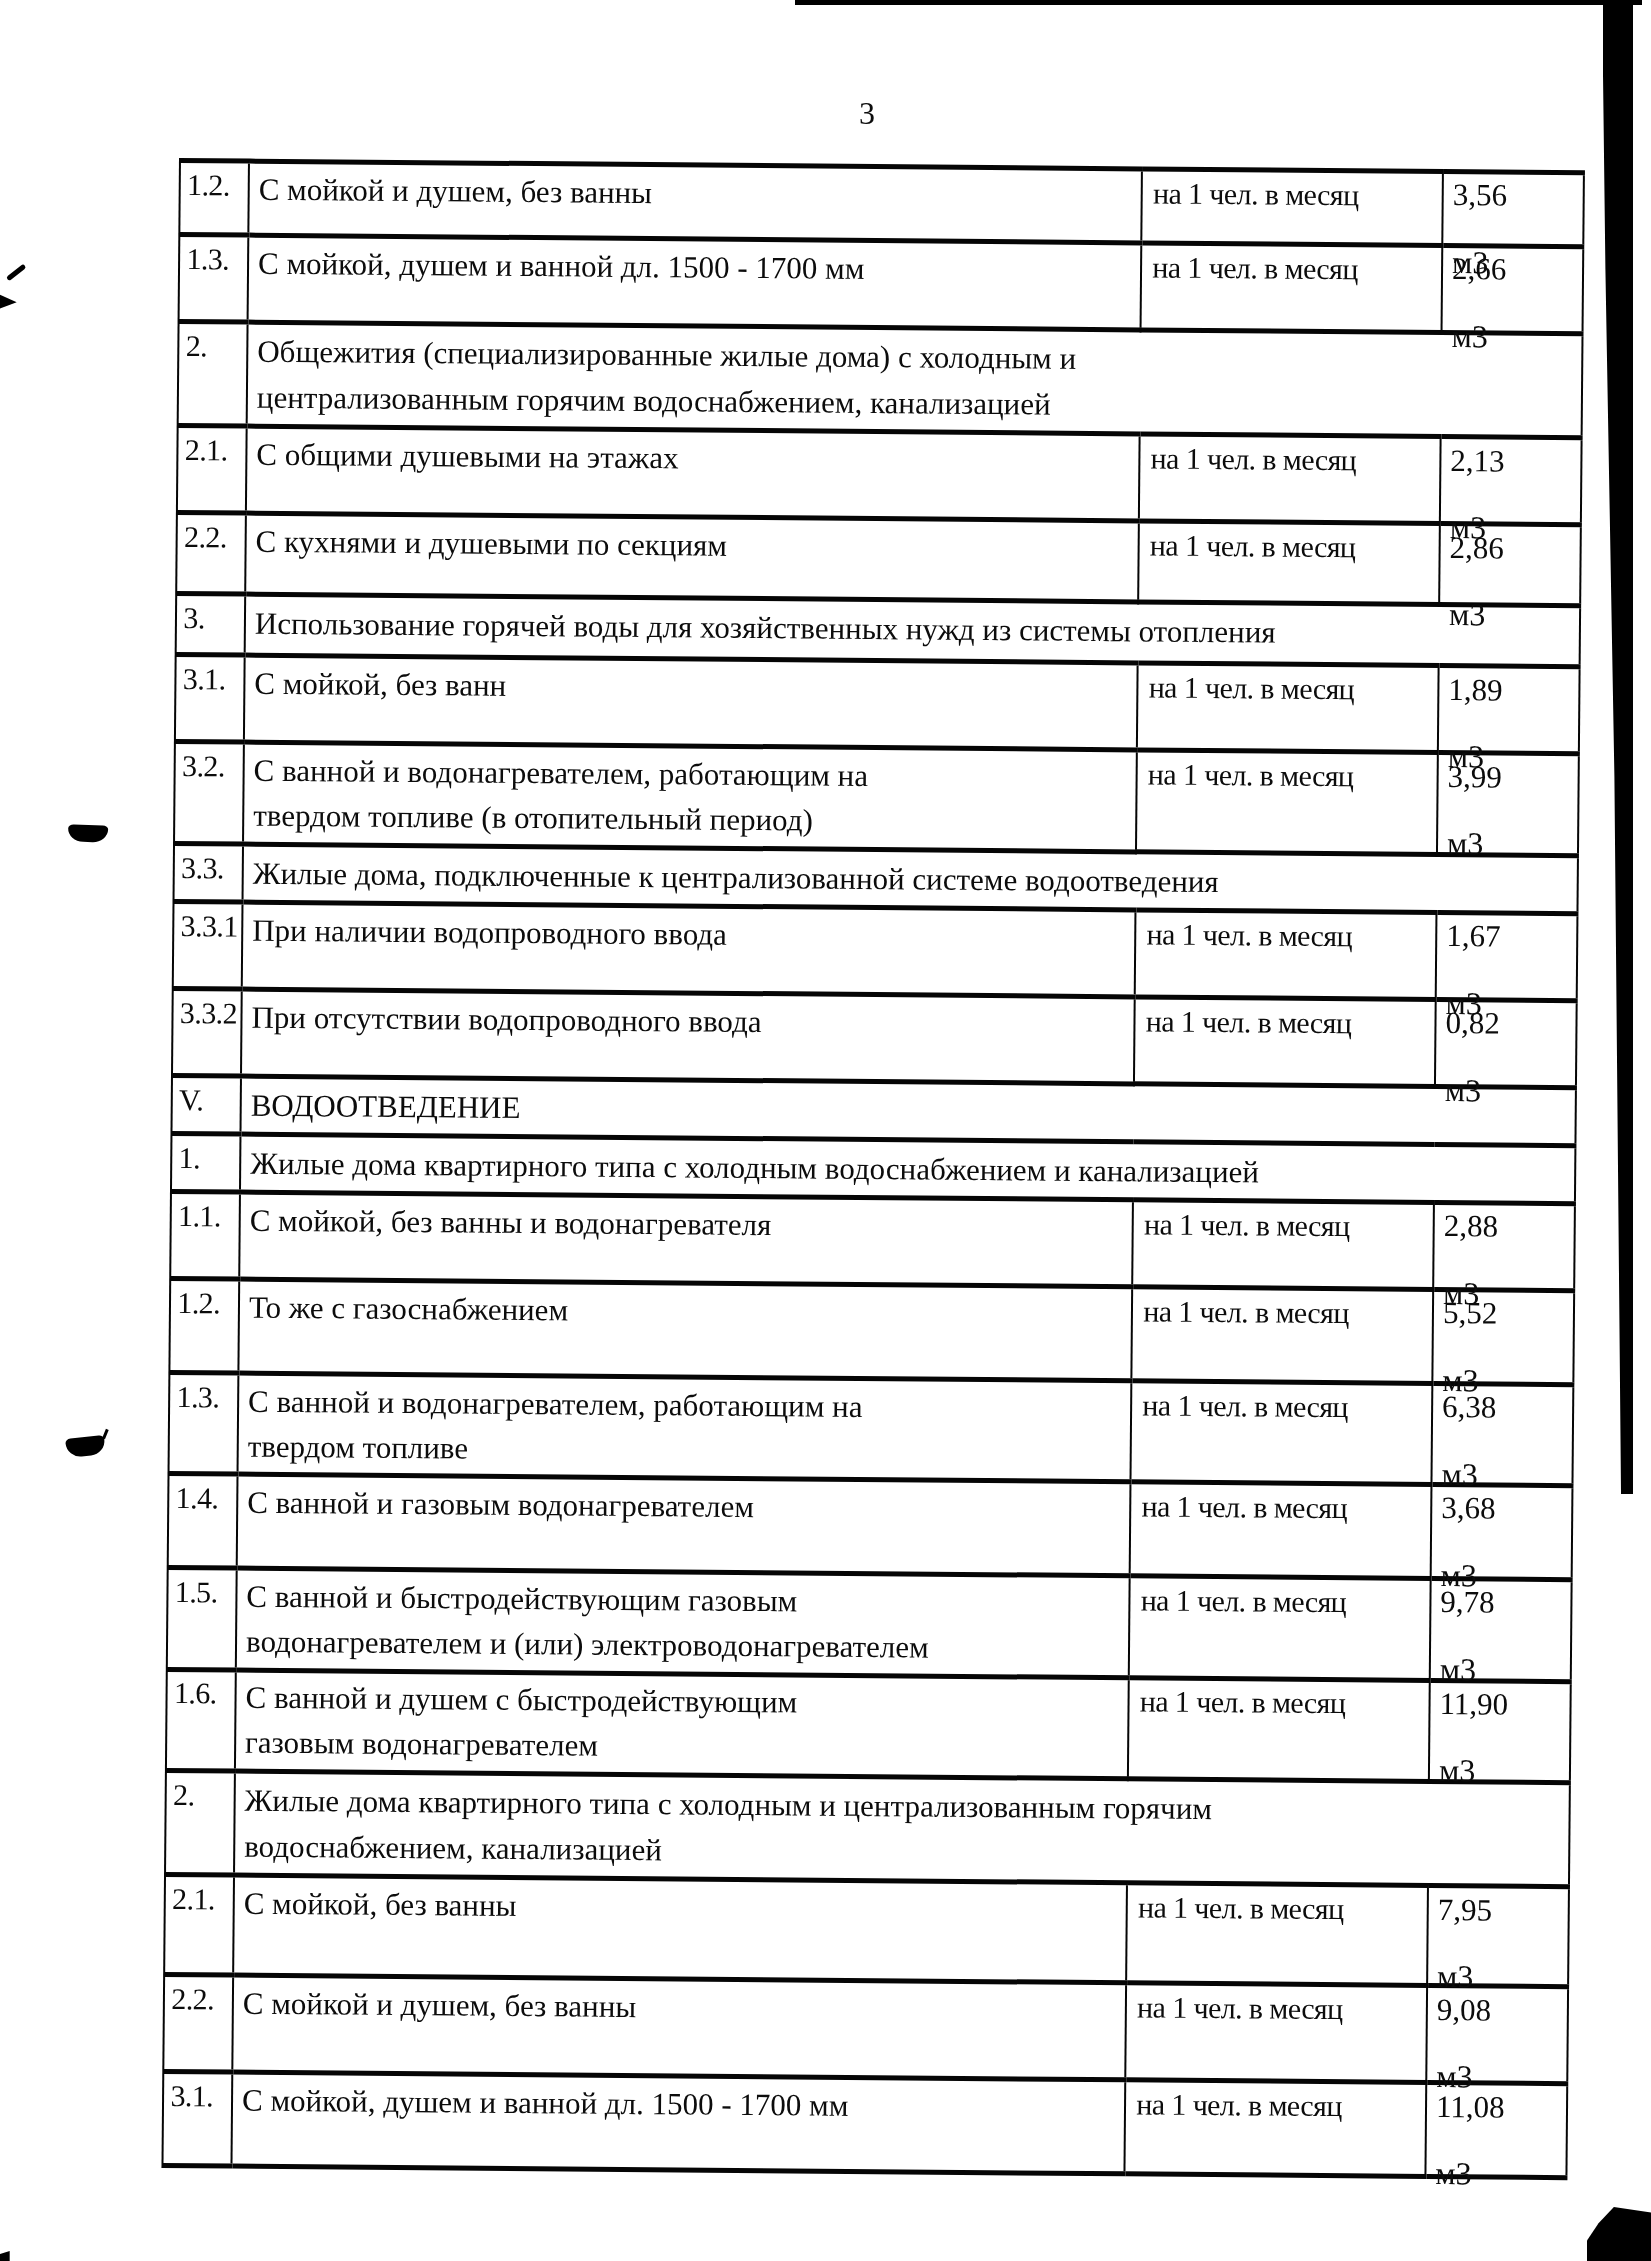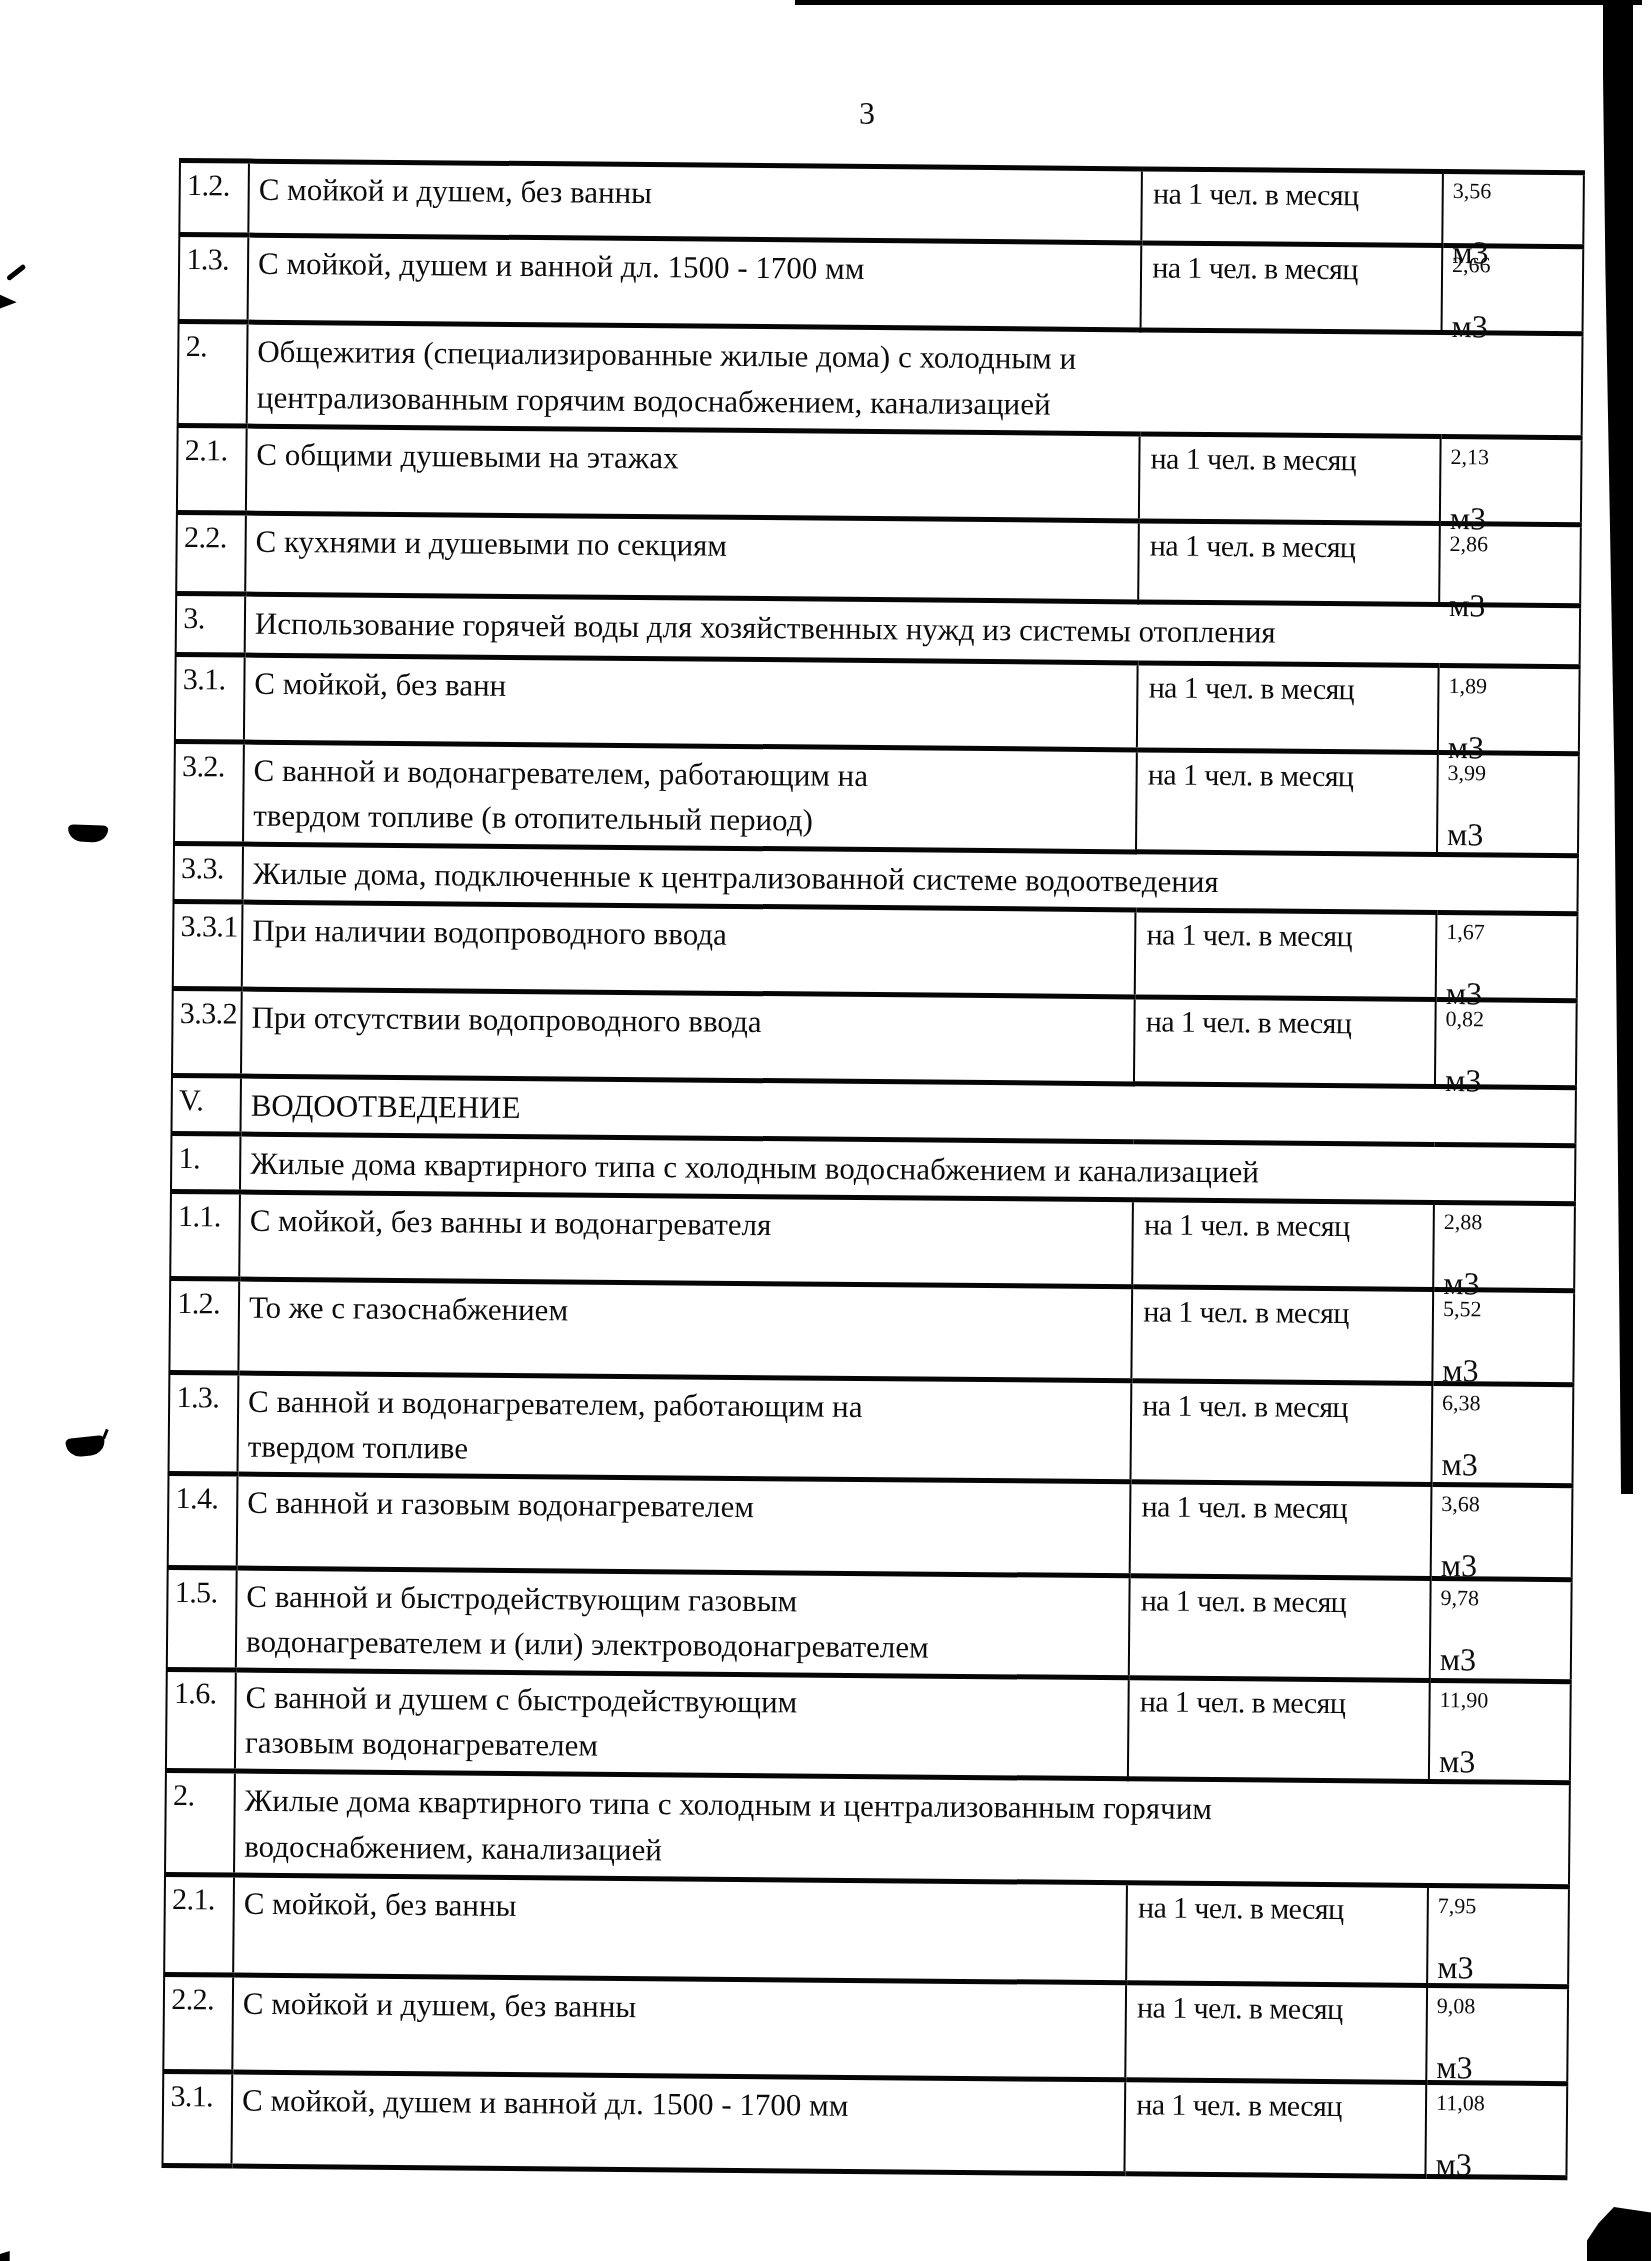--- a/index.html
+++ b/index.html
@@ -53,21 +53,21 @@
     white-space:pre-line;
     padding-right:26px;
   }
   td.unit-cell{
     font-size:30px;line-height:1.2;
     padding-left:10.3px;padding-right:3.9px;
     letter-spacing:-0.6px;
   }
   td.value-cell{padding:0;}
   .value-box{position:absolute;top:5.2px;left:9px;width:123px;}
-  .value-num{font-size:22px;line-height:1.05;}
+  .value-num{font-size:31px;line-height:1.05;}
   .value-unit{font-size:32px;line-height:1.05;margin-top:34px;}
   
   .artifact{position:absolute;background:#000;}
   .top-edge-line{left:795px;top:0;width:847px;height:4.5px;}
   .right-edge-bar{
     left:1603px;top:0;width:30px;height:1494px;
     clip-path:polygon(0 0,100% 0,100% 100%,60% 100%,38% 52%,8% 18%,0 5%);
   }
   .corner-blob{
     left:1587px;top:2207px;width:64px;height:54px;

